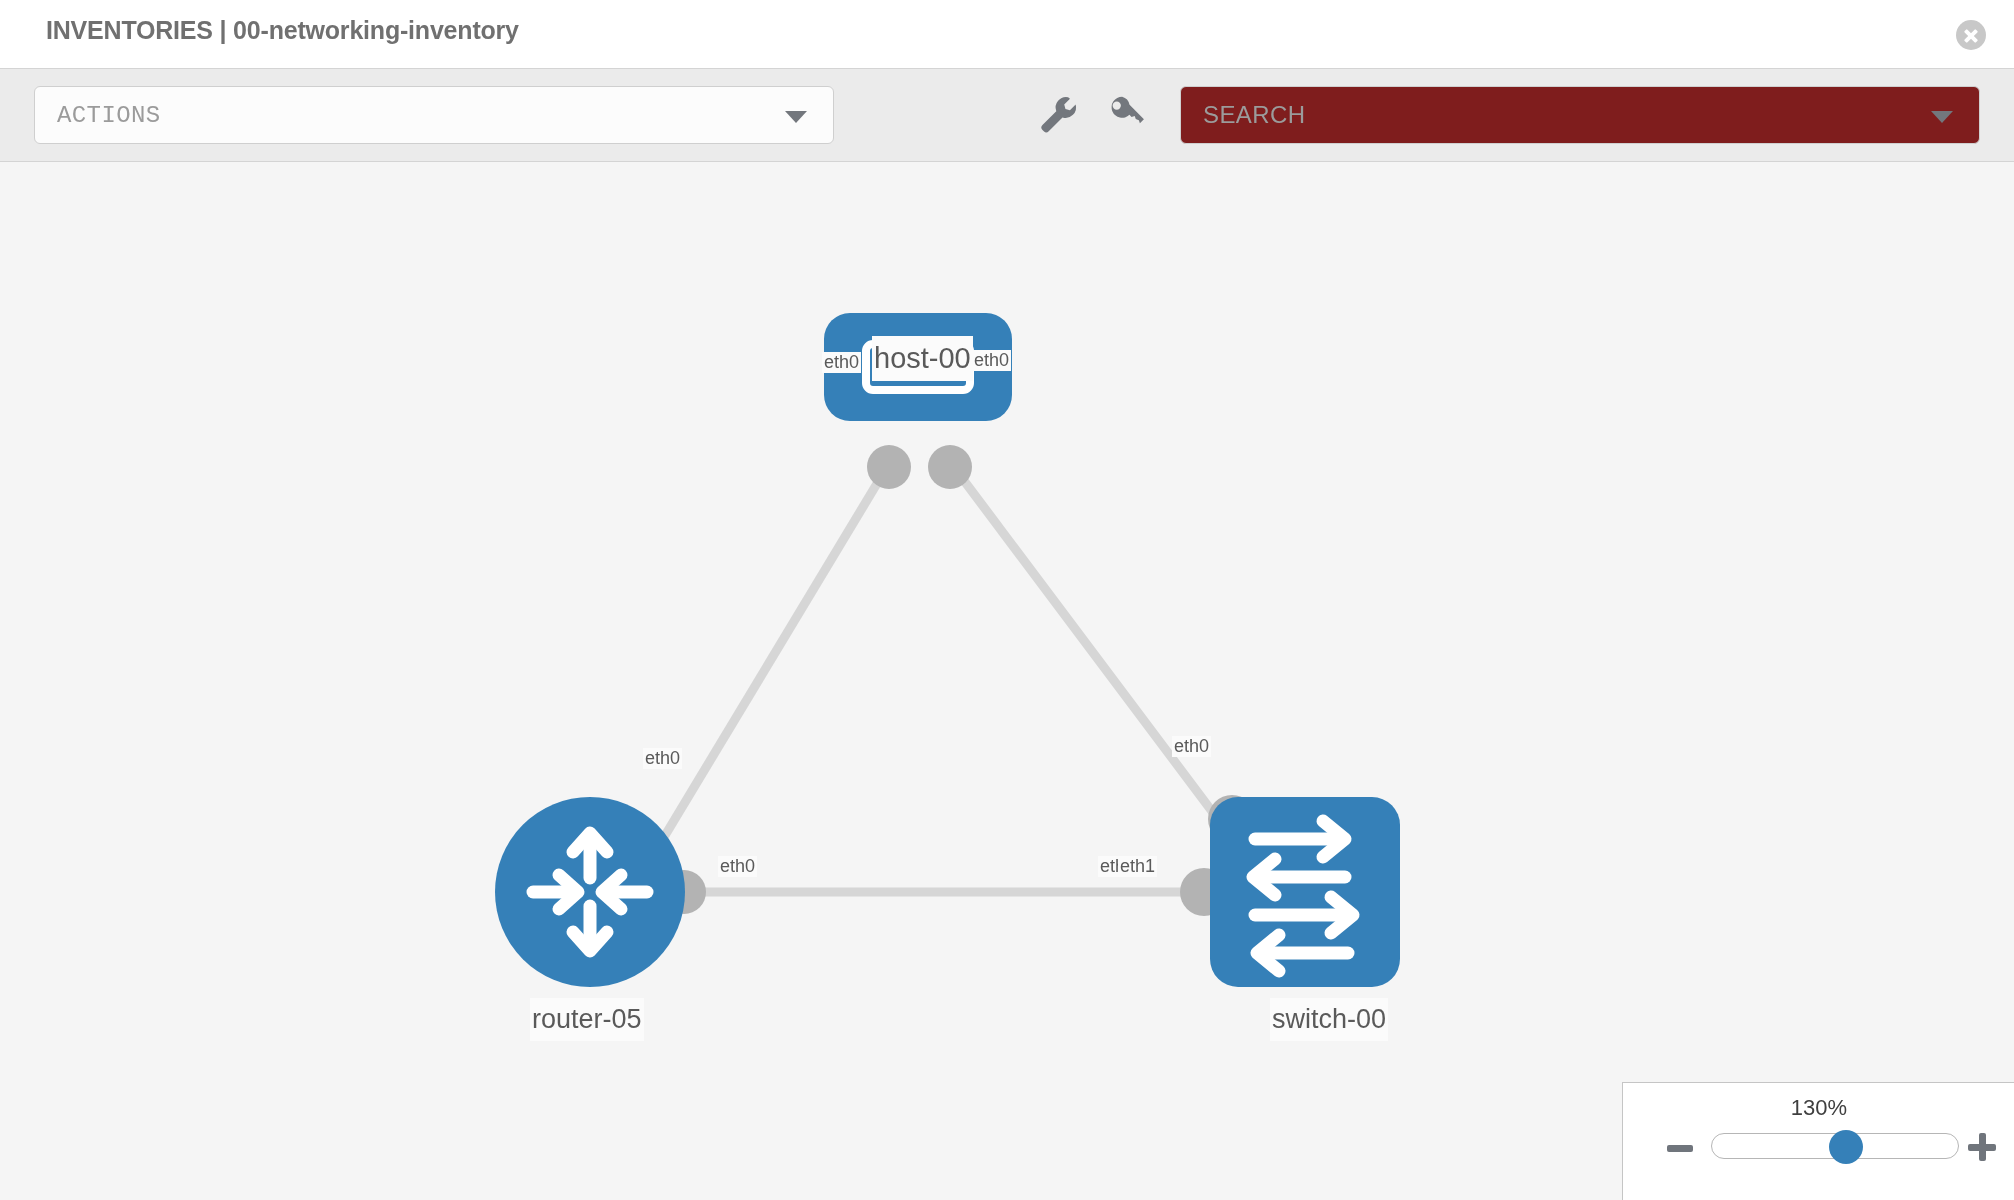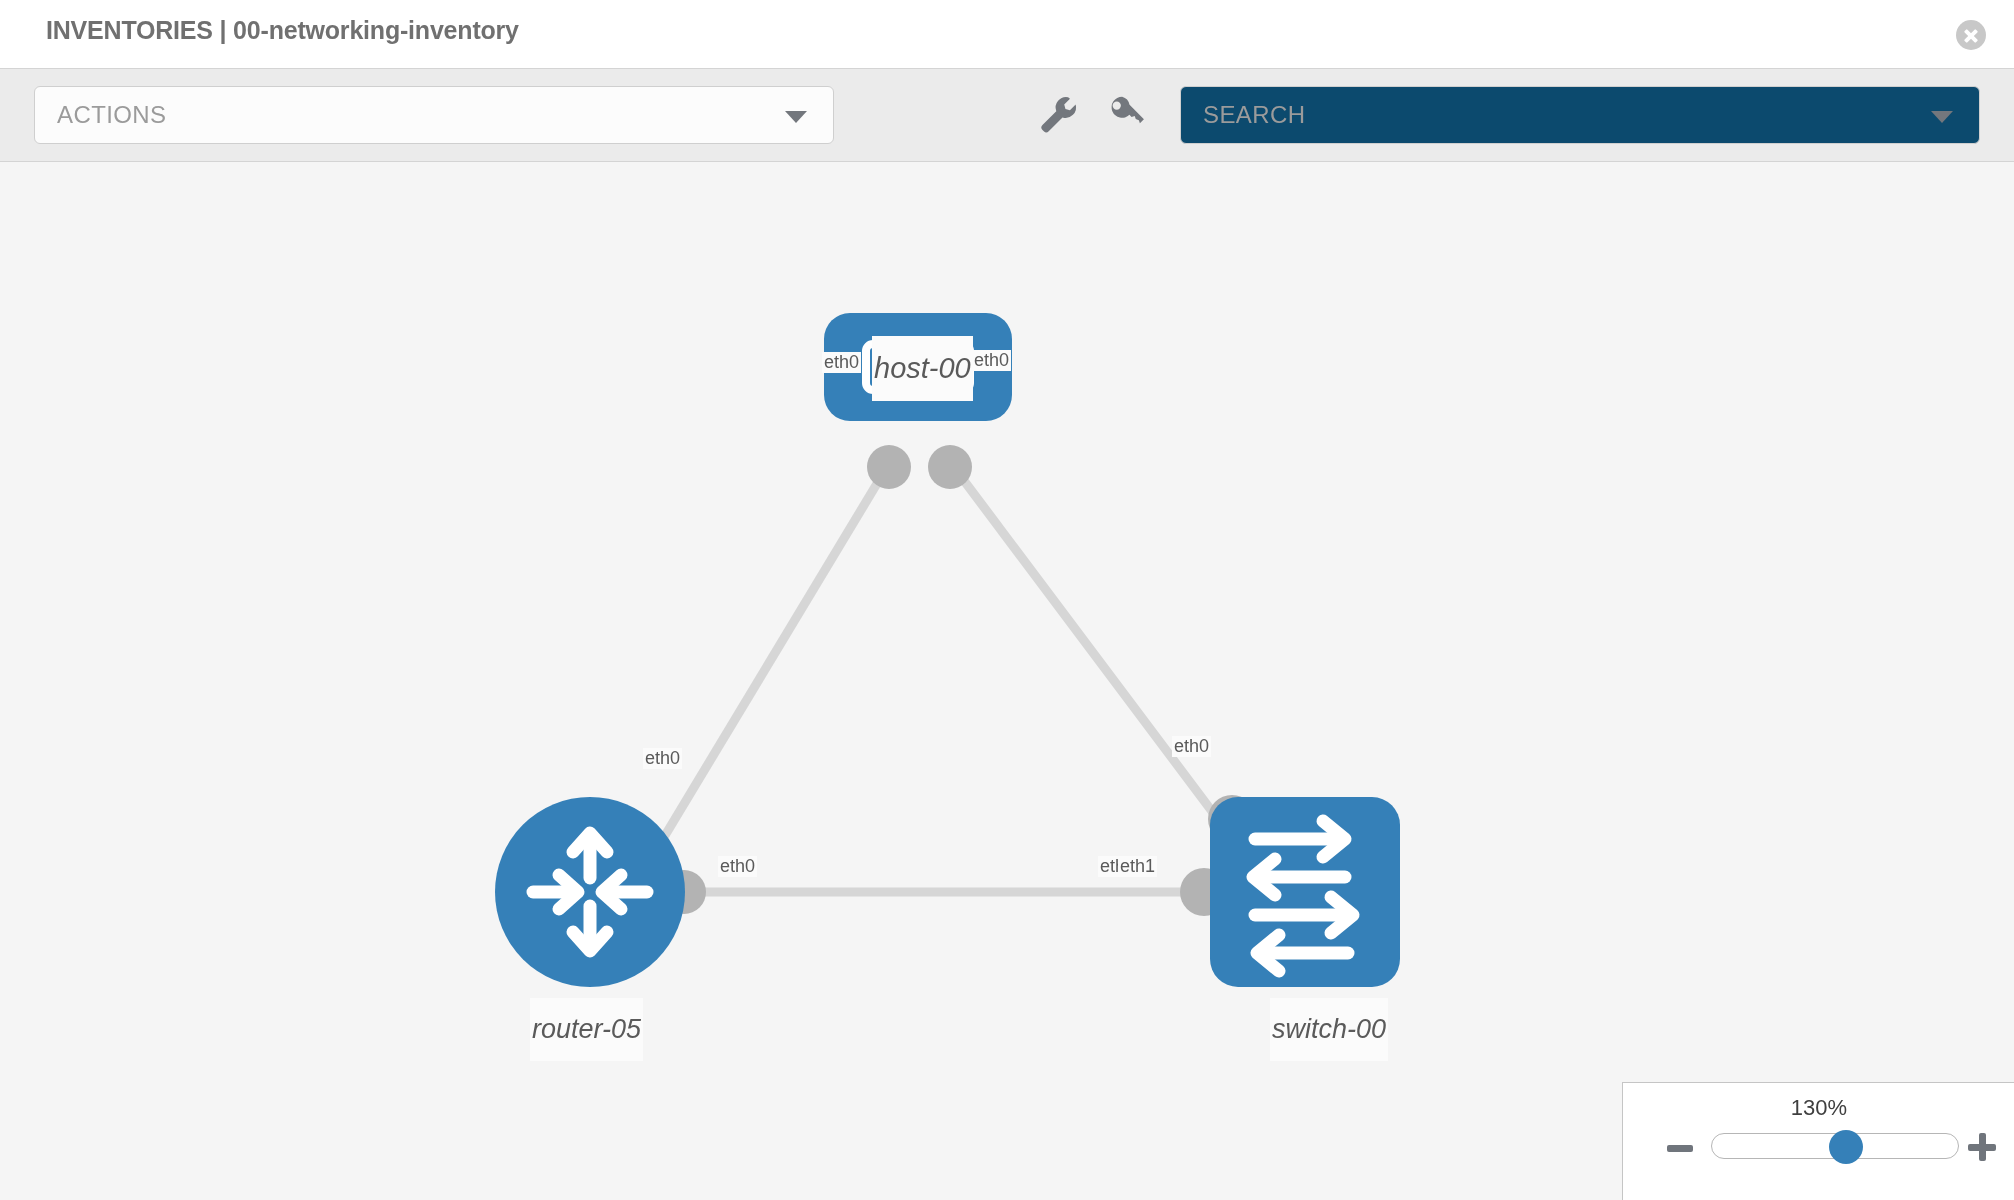--- a/index.html
+++ b/index.html
@@ -56,20 +56,21 @@
     border-bottom: 1px solid #d4d4d4;
   }
   .actions-select {
     position: absolute; left: 34px; top: 17px;
     width: 800px; height: 58px;
     background: #fcfcfc;
     border: 1px solid #cfcfcf;
     border-radius: 6px;
     display: flex; align-items: center;
     cursor: pointer;
+    font-family: Liberation Mono, monospace;
   }
   .actions-label {
     margin-left: 22px;
     font-size: 24px; color: #9b9b9b;
     letter-spacing: 0.4px;
   }
   .caret {
     position: absolute; right: 26px; top: 50%;
     width: 0; height: 0; margin-top: -4px;
     border-left: 11px solid transparent;
@@ -82,21 +83,21 @@
     width: 46px; height: 46px;
     cursor: pointer;
   }
   .tool-icon svg { display: block; width: 100%; height: 100%; }
   .icon-wrench { left: 1035px; }
   .icon-key    { left: 1103px; }
 
   .search-box {
     position: absolute; left: 1180px; top: 17px;
     width: 800px; height: 58px;
-    background: #0c4a6e;
+    background: #7f1d1d;
     border: 1px solid #cfcfcf;
     border-radius: 6px;
     display: flex; align-items: center;
     cursor: text;
   }
   .search-text {
     margin-left: 22px;
     font-size: 24px; color: #9b9b9b;
     letter-spacing: 0.4px;
   }
@@ -114,22 +115,21 @@
     width: 2014px; height: 1038px;
   }
 
   
   .node-label {
     position: absolute;
     font-size: 27px;
     color: #5a5a5a;
     background: #fbfbfb;
     white-space: nowrap;
-    padding: 16px 2px;
-    font-style: italic;
+    padding: 6px 2px;
   }
   .edge-label {
     position: absolute;
     font-size: 18px;
     color: #5a5a5a;
     background: #fbfbfb;
     white-space: nowrap;
     padding: 0 2px;
   }
 

